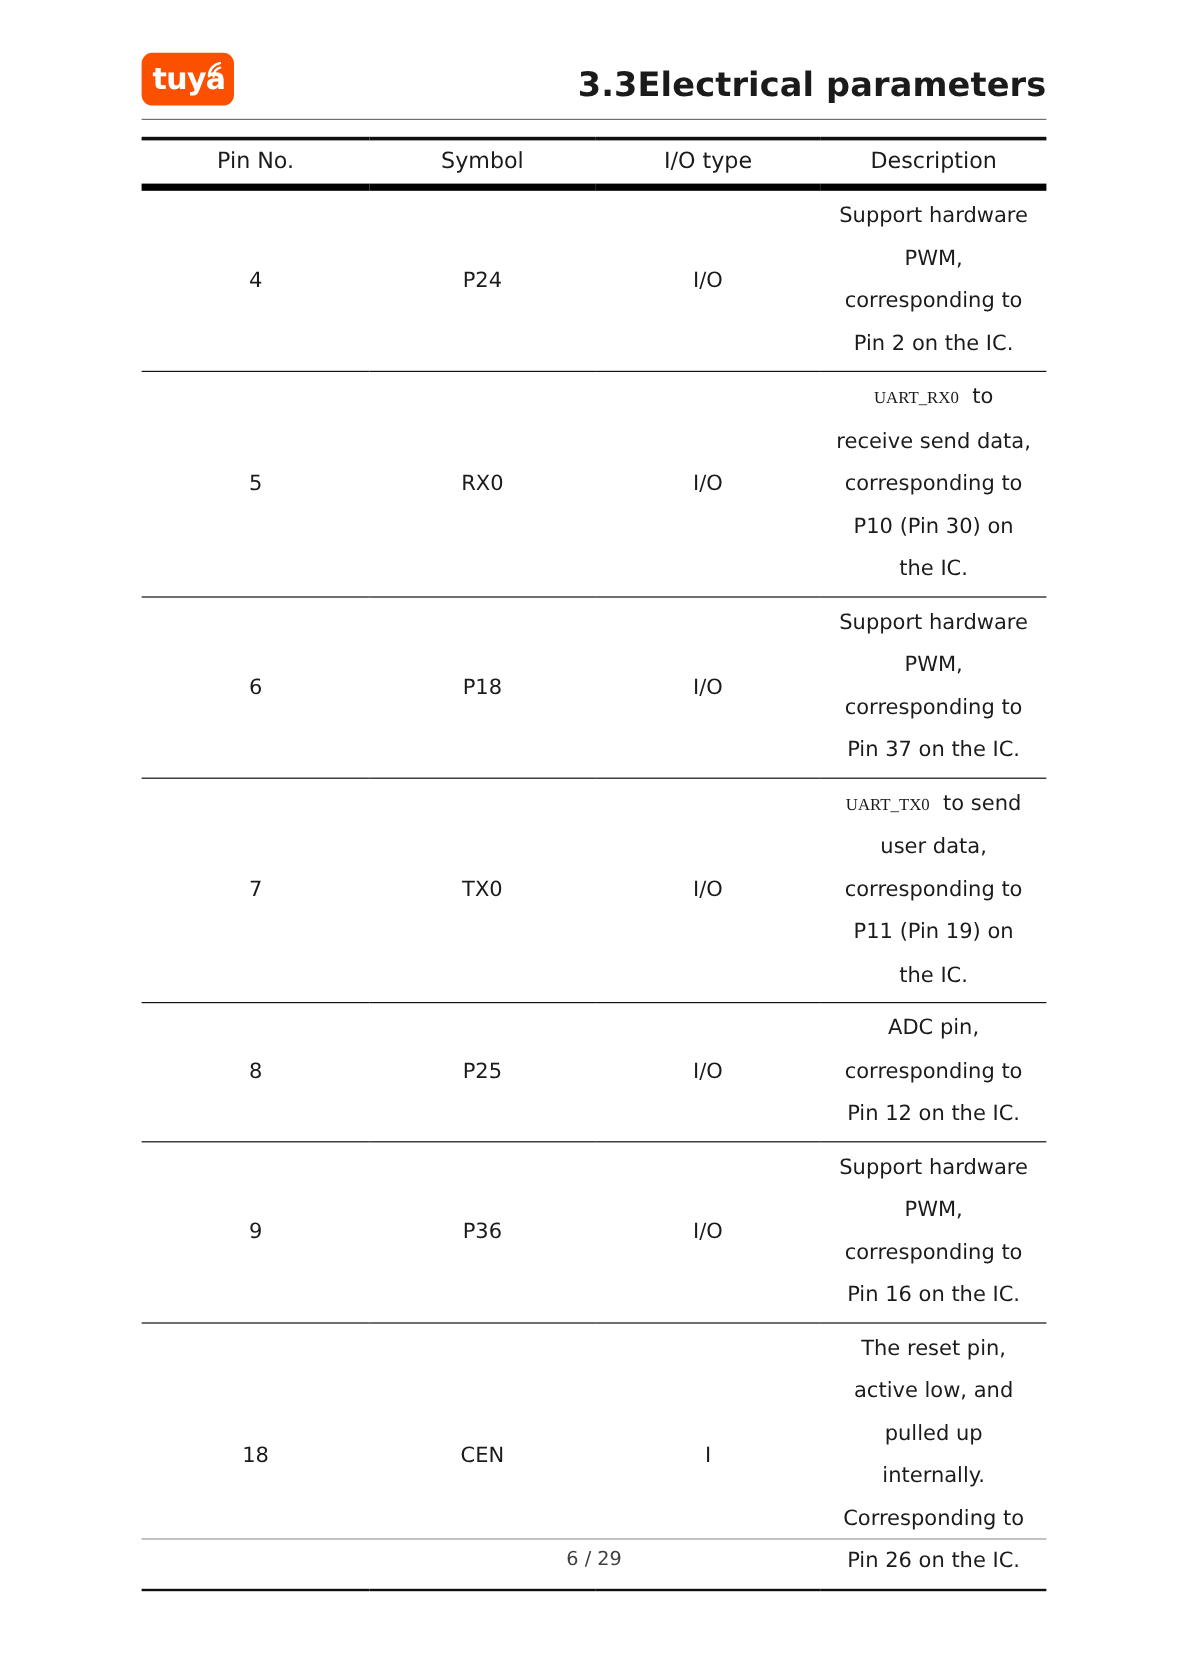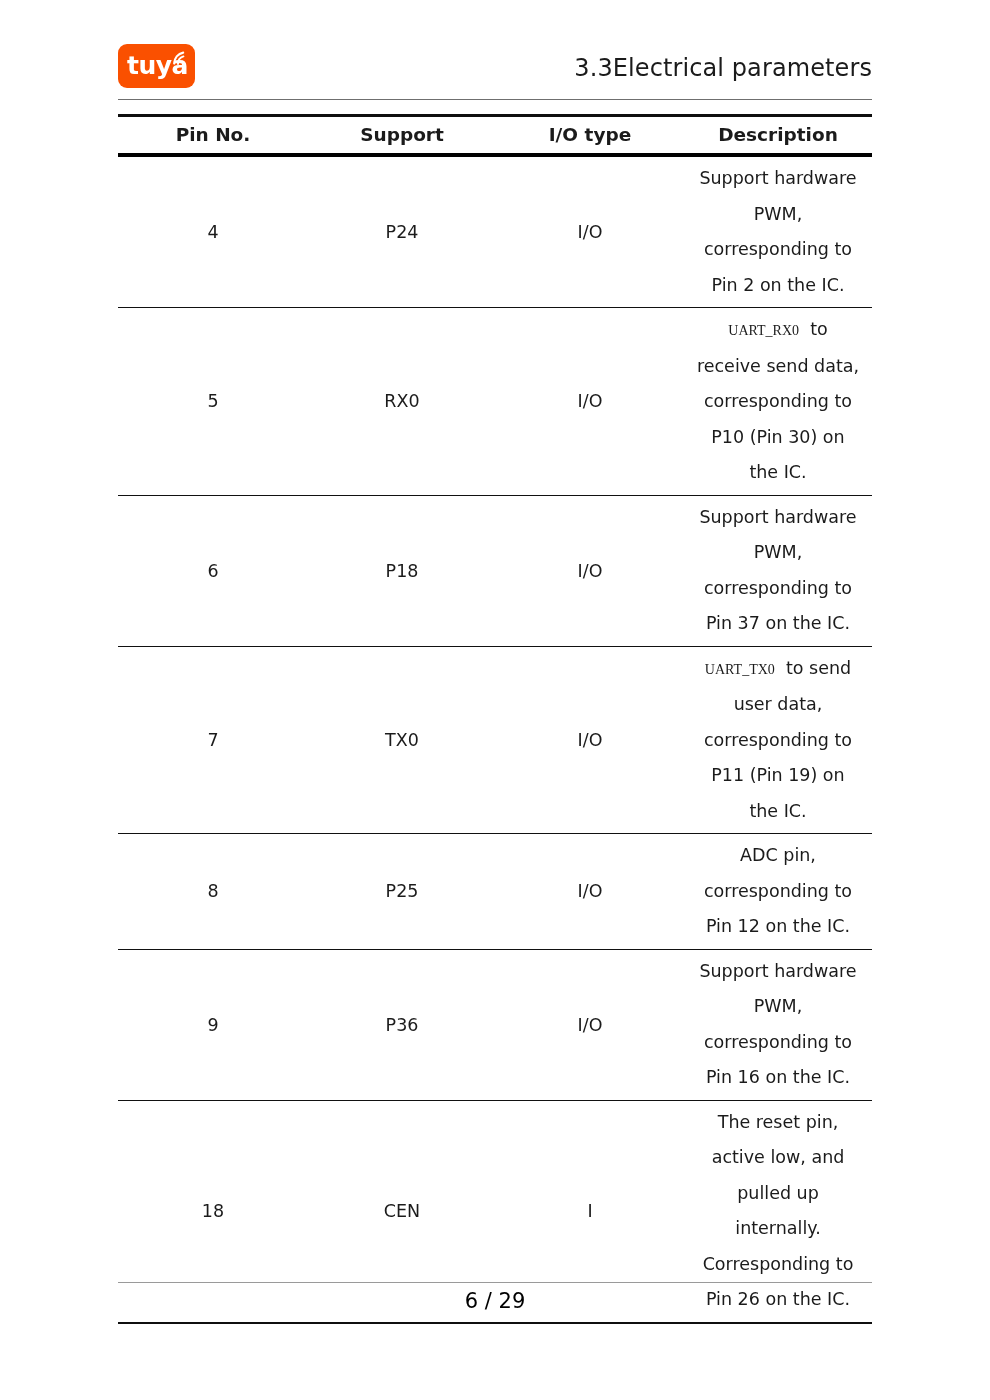--- a/index.html
+++ b/index.html
@@ -57,22 +57,22 @@
     right: 7px;
     top: 6px;
     width: 16px;
     height: 14px;
   }
 
   .header-title {
     position: absolute;
     right: 0;
     top: 14px;
-    font-size: 24px;
-    font-weight: 400;
+    font-size: 28px;
+    font-weight: 700;
     color: #1b1b1b;
     white-space: nowrap;
     letter-spacing: 0.1px;
   }
   .header-rule {
     position: absolute;
     left: 118px;
     top: 99px;
     width: 754px;
     height: 0;
@@ -96,25 +96,25 @@
   .pin-table th,
   .pin-table td {
     padding: 0;
     text-align: center;
     vertical-align: middle;
     font-size: 17.5px;
     font-weight: 400;
     color: #1b1b1b;
   }
   .pin-table thead th {
-    font-weight: 700;
+    font-weight: 400;
     font-size: 18.5px;
     height: 36px;
     border-top: 3px solid #0f0f0f;
-    border-bottom: 4px solid #000000;
+    border-bottom: 6px solid #000000;
     line-height: 34px;
   }
   .pin-table tbody td {
     border-bottom: 1.6px solid #111111;
     padding-top: 4px;
     padding-bottom: 4px;
   }
   .pin-table tbody tr:last-child td {
     border-bottom: 2.4px solid #0f0f0f;
     text-align: center;
@@ -140,22 +140,22 @@
     width: 754px;
     height: 0;
     border-top: 1.2px solid #9a9a9a;
   }
   .footer-pageno {
     position: absolute;
     left: 0;
     top: 1289px;
     width: 990px;
     text-align: center;
-    font-size: 21px;
-    color: #000000;
+    font-size: 16px;
+    color: #404040;
   }
 </style>
 </head>
 <body>
 
 <div class="page">
 
   <div class="page-header">
     <div class="logo">
       <span class="logo-text">tuya</span>
@@ -174,21 +174,21 @@
   <table class="pin-table">
     <colgroup>
       <col class="c-pin">
         <col class="c-sym">
         <col class="c-io">
         <col class="c-desc">
     </colgroup>
     <thead>
       <tr>
         <th>Pin No.</th>
-        <th>Support</th>
+        <th>Symbol</th>
         <th>I/O type</th>
         <th>Description</th>
       </tr>
     </thead>
     <tbody id="table-body">
         <tr>
           <td>4</td>
           <td>P24</td>
           <td>I/O</td>
           <td class="desc-cell">

